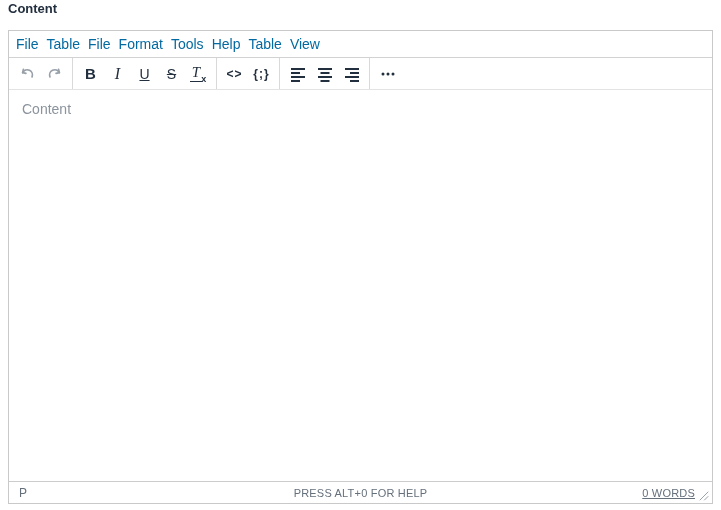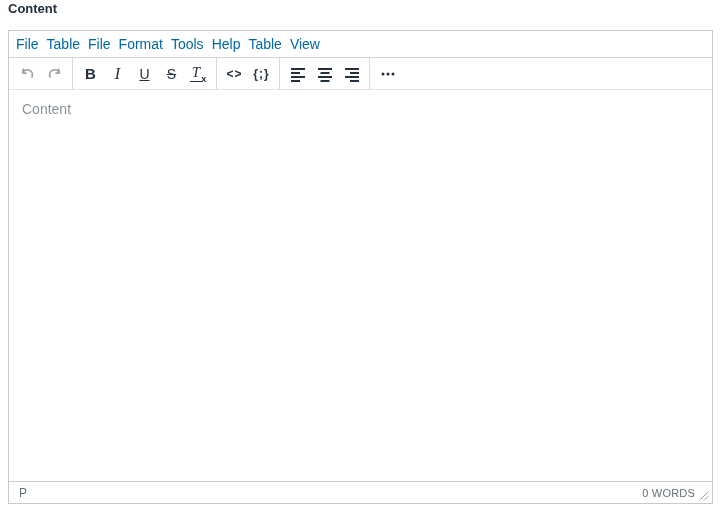--- a/index.html
+++ b/index.html
@@ -139,20 +139,21 @@
     right: 0;
     text-align: center;
     font-size: 11px;
     letter-spacing: 0.2px;
     pointer-events: none;
   }
   .statusbar-right {
     margin-left: auto;
     display: flex;
     align-items: center;
+    text-decoration: underline;
   }
   .wordcount {
     font-size: 11px;
     letter-spacing: 0.2px;
     cursor: default;
   }
   .resize-handle {
     width: 12px;
     height: 12px;
     margin: 6px 2px 0 3px;
@@ -279,20 +280,21 @@
       </div>
 
     </div>
 
     <div class="content-area">
       <div class="placeholder">Content</div>
     </div>
 
     <div class="statusbar">
       <span class="elementpath">P</span>
+      <span class="help-text">PRESS ALT+0 FOR HELP</span>
       <span class="statusbar-right">
         <span class="wordcount">0 WORDS</span>
         <span class="resize-handle">
           <svg class="icon-svg" width="10" height="10" viewBox="0 0 10 10" fill="none" stroke="#9aa2ab" stroke-width="1" stroke-linecap="round">
             <line x1="9" y1="1" x2="1" y2="9"></line>
             <line x1="9" y1="5.5" x2="5.5" y2="9"></line>
           </svg>
         </span>
       </span>
     </div>

